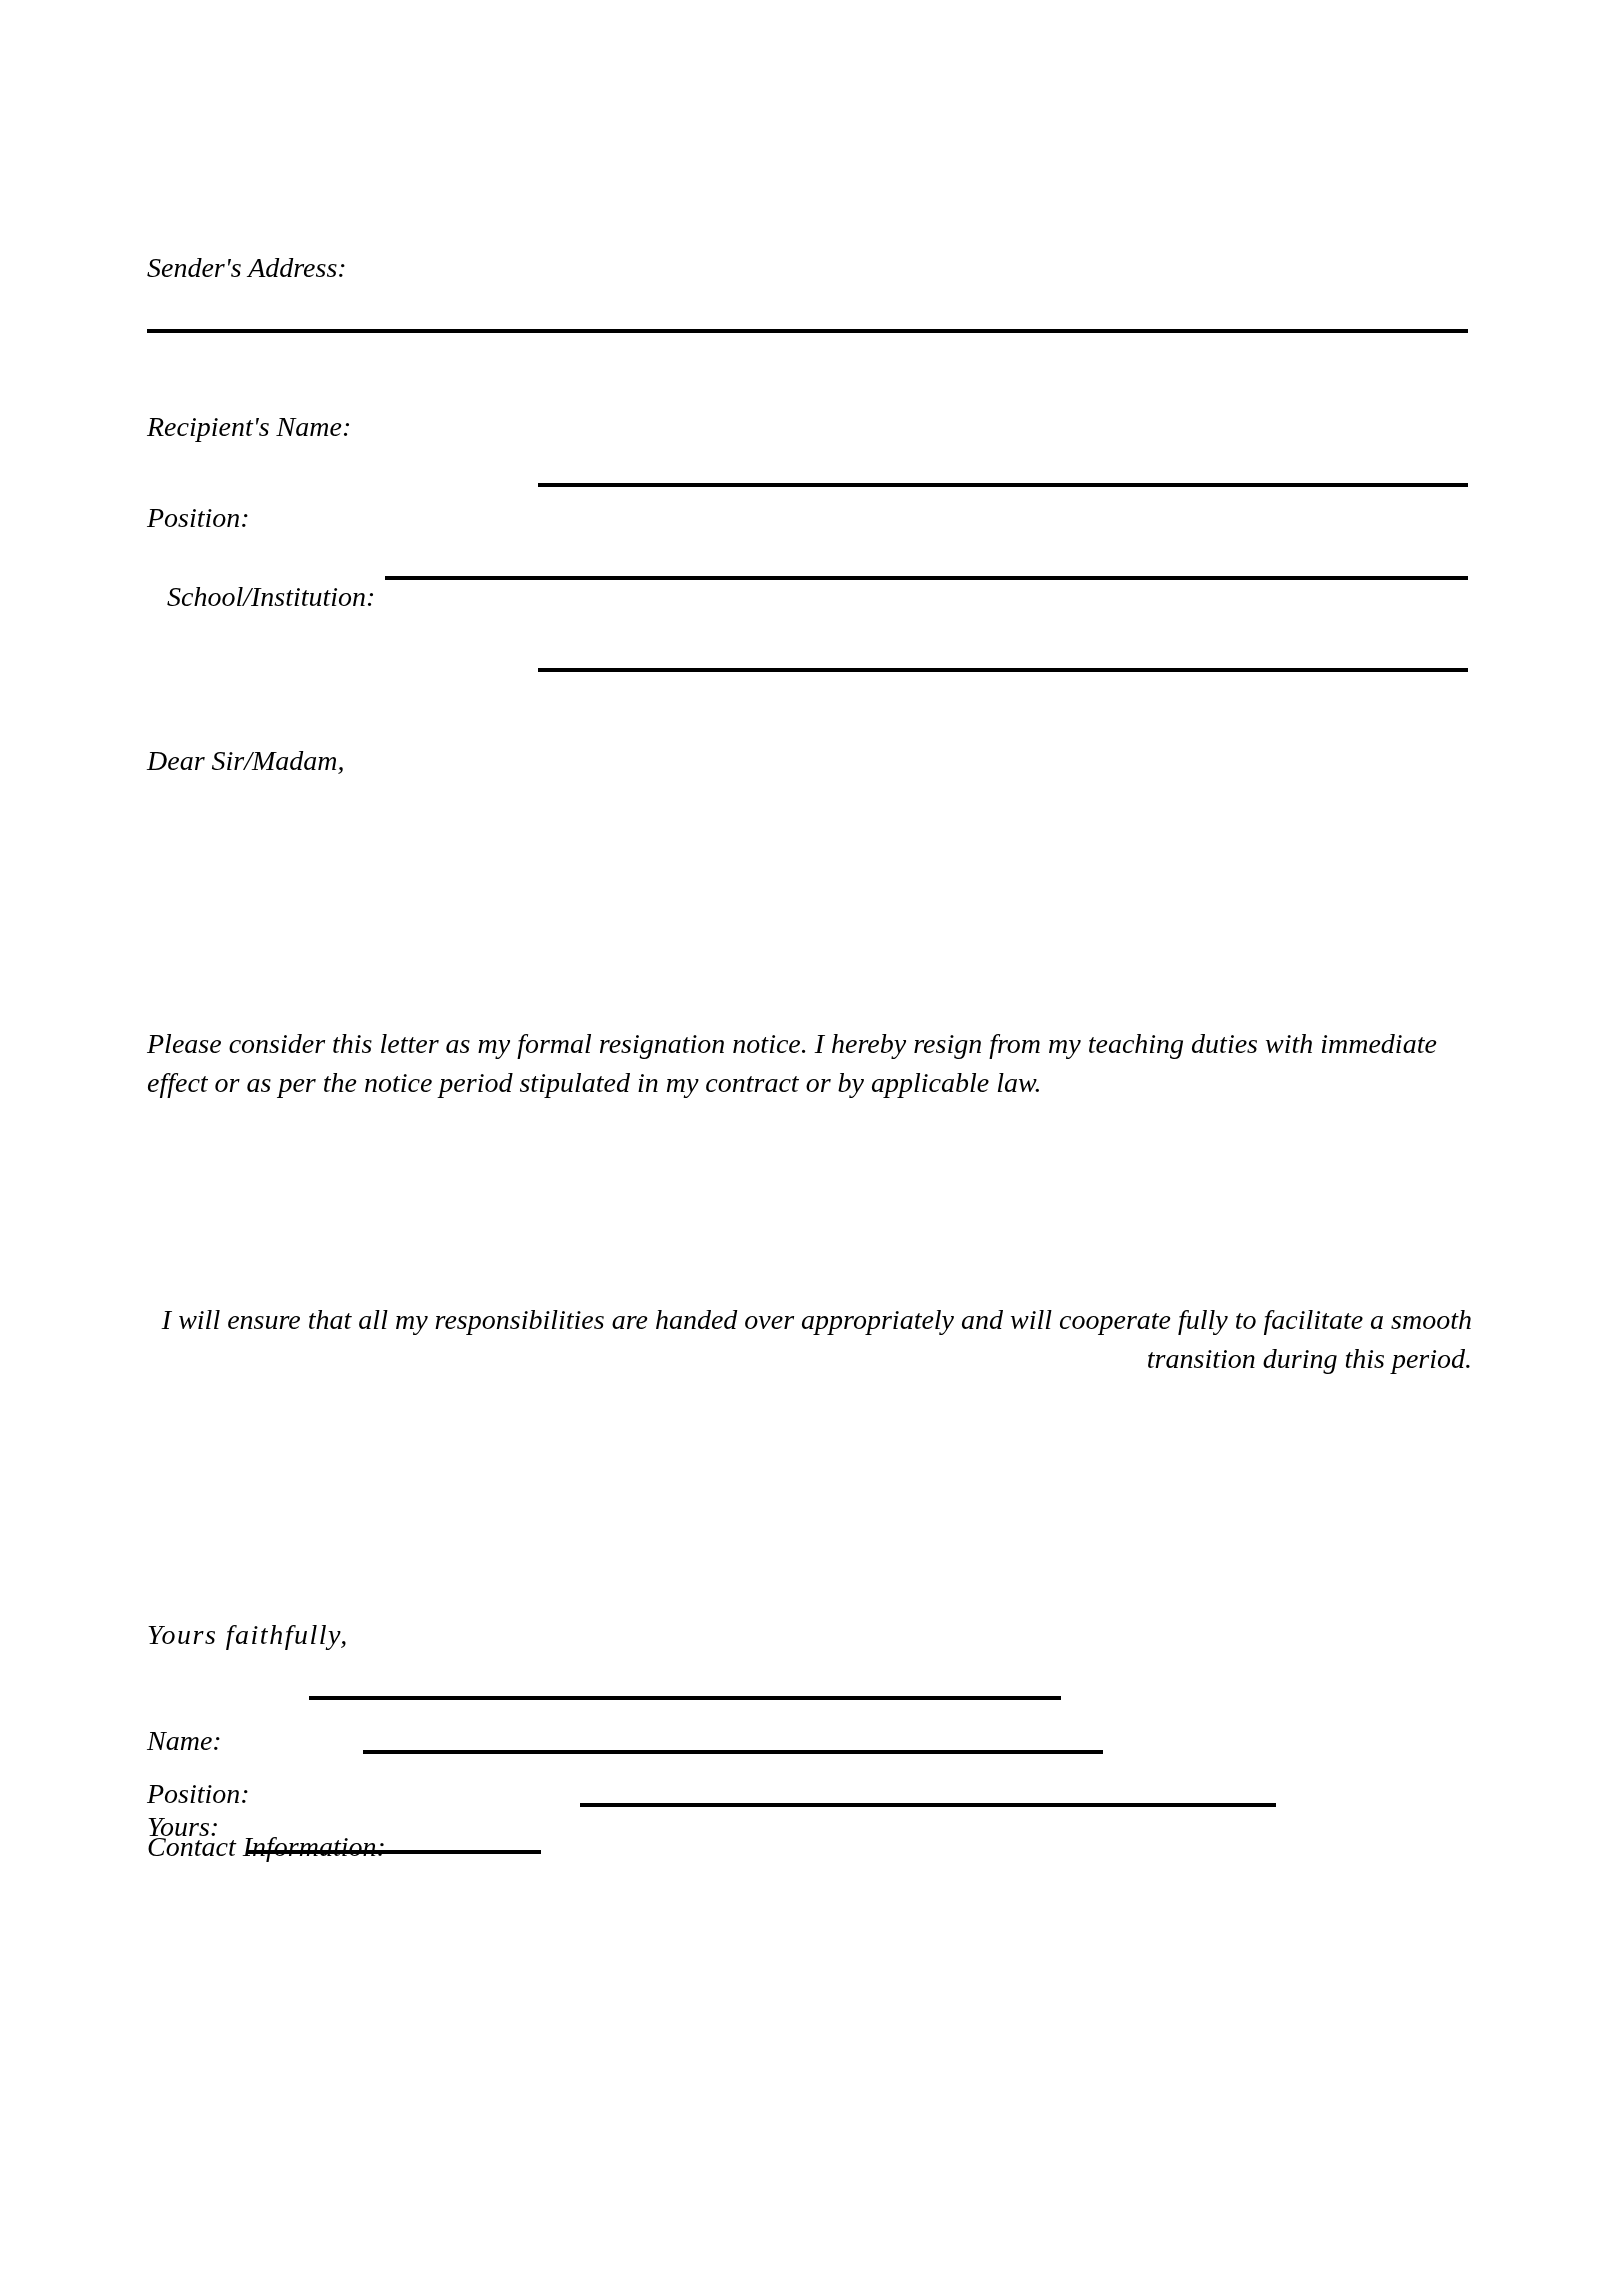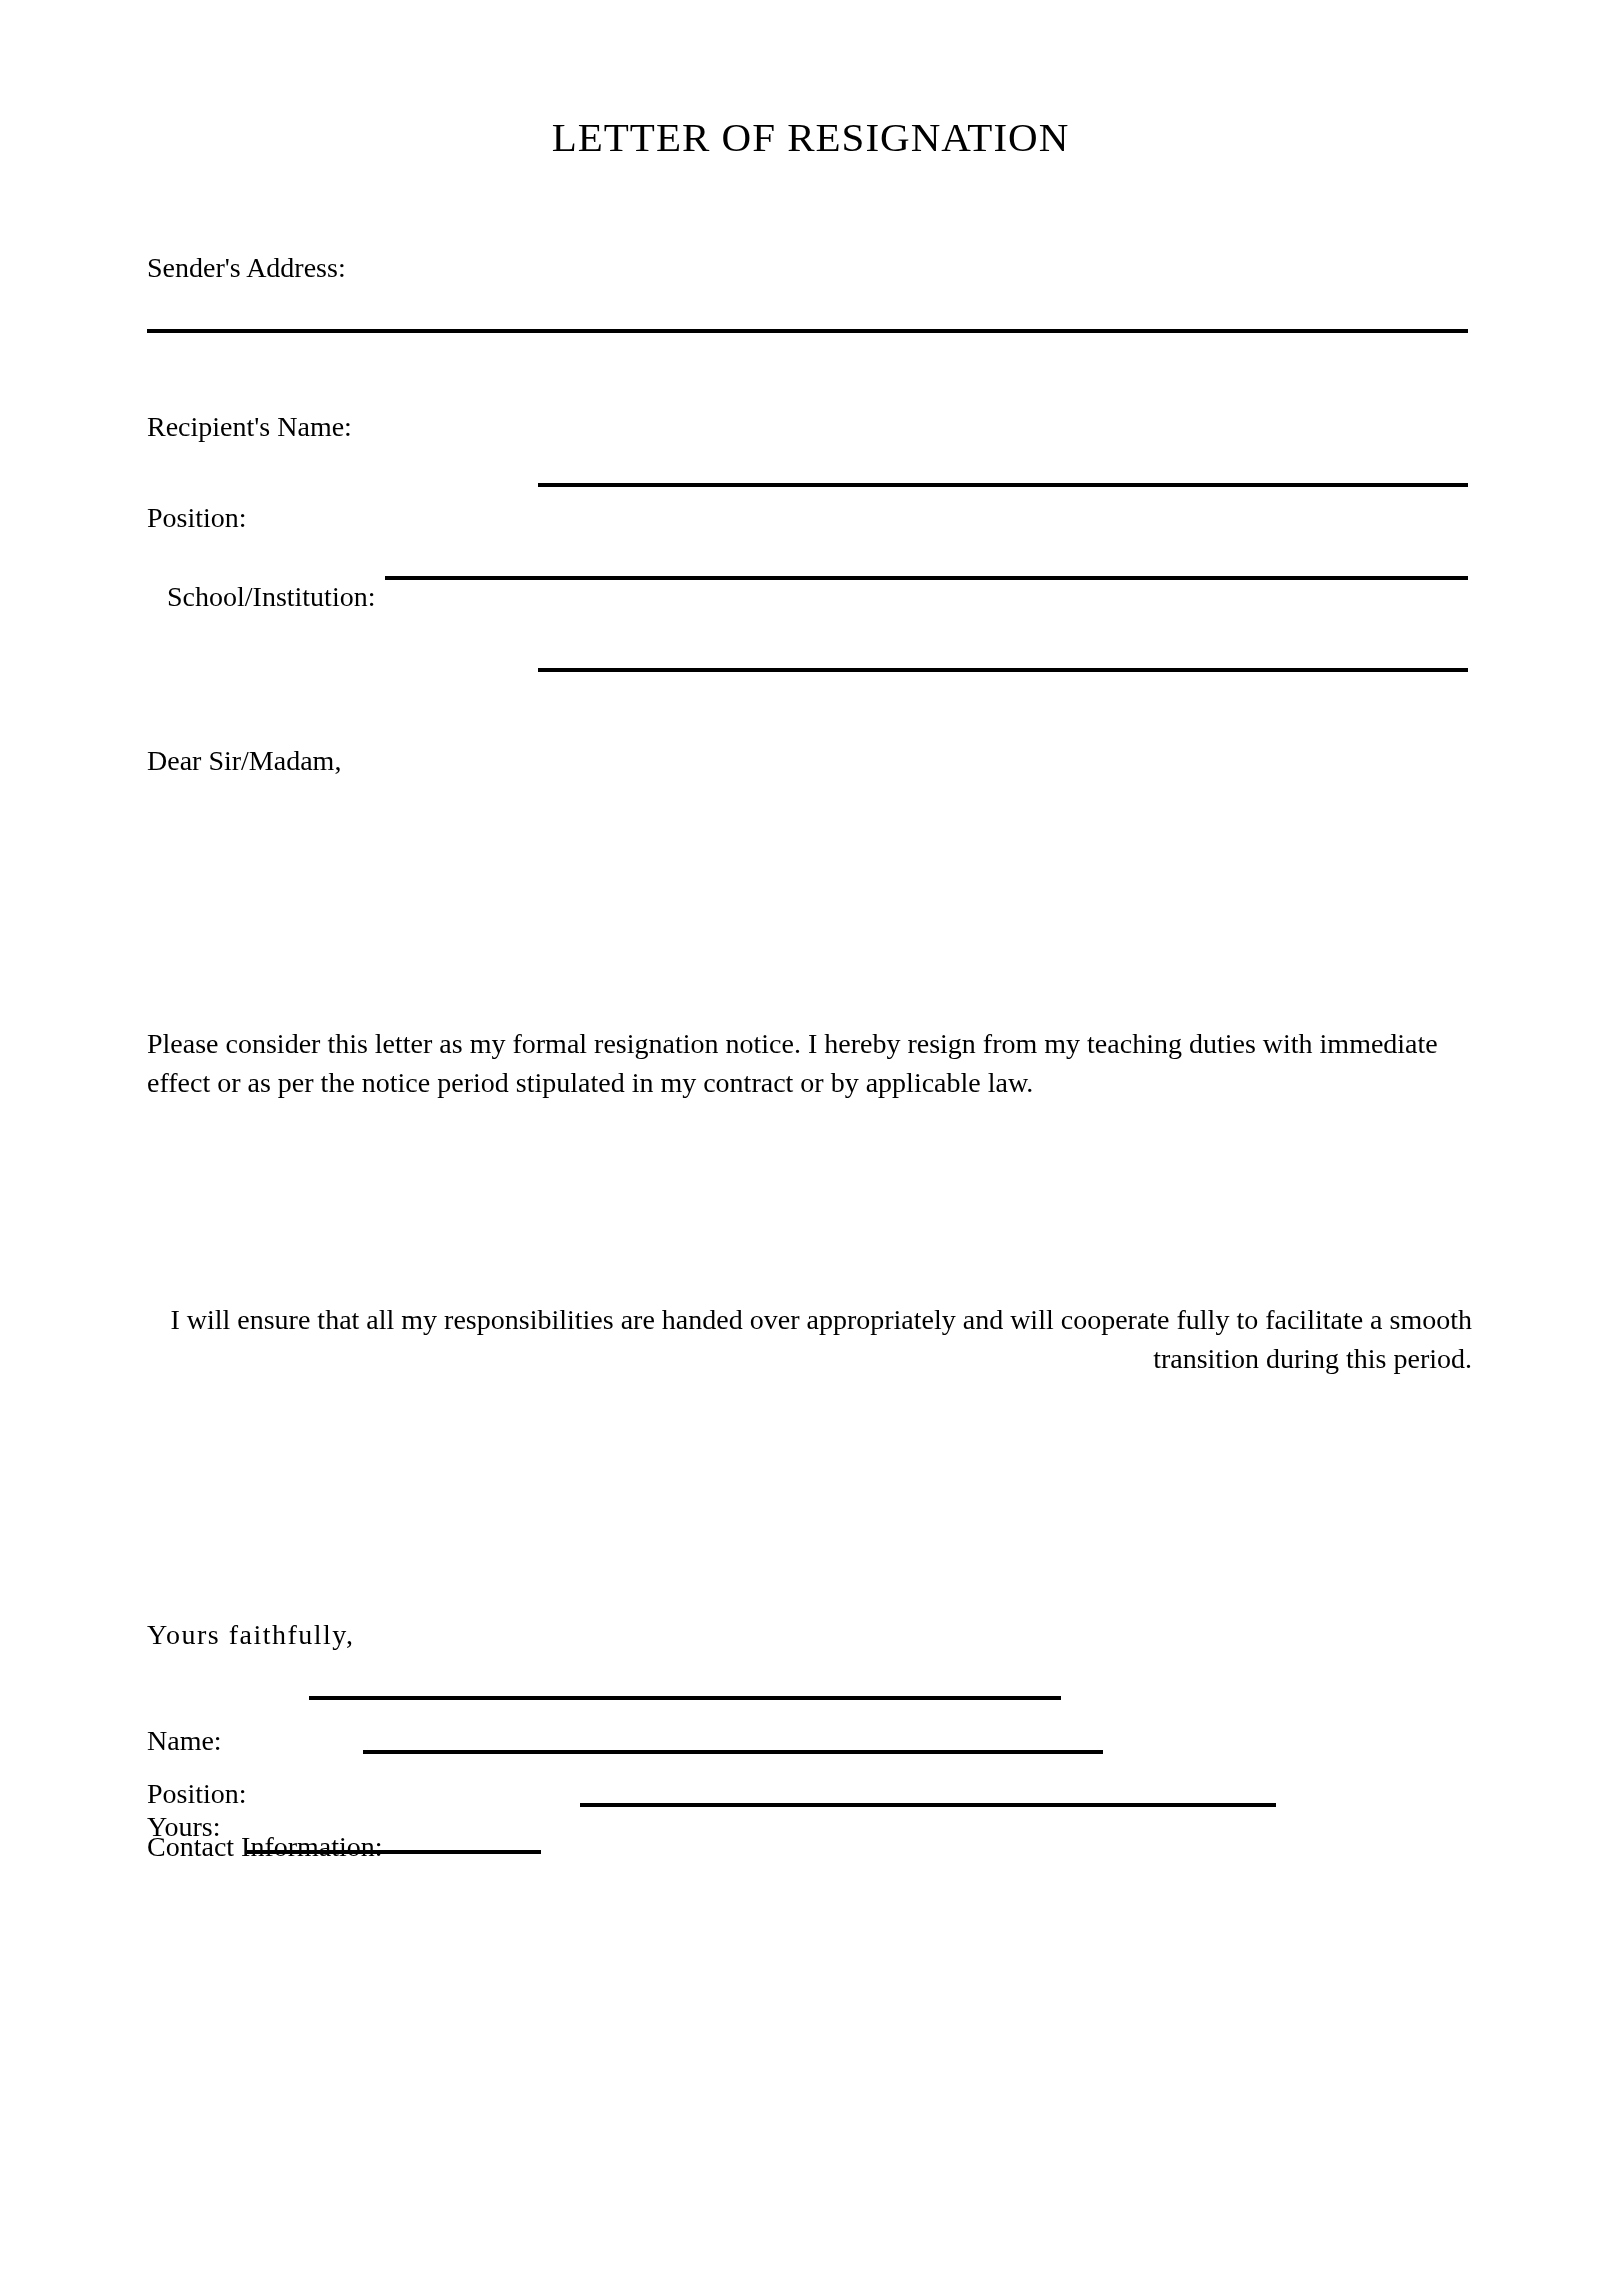--- a/index.html
+++ b/index.html
@@ -25,20 +25,21 @@
     font-size: 41px;
     font-weight: 400;
     letter-spacing: 1px;
     margin: 0;
   }
   .label, .para {
     position: absolute;
     font-size: 28px;
     line-height: 39px;
     white-space: pre-wrap;
+    font-style: italic;
   }
   .label { left: 147px; }
   .para { left: 147px; width: 1325px; }
   .closing { letter-spacing: 1.5px; }
   .rule {
     position: absolute;
     height: 3.9px;
     background: #000000;
   }
   
@@ -64,21 +65,20 @@
   #rule-signature    { top: 1803px; left: 580px; width: 696px; }
   #date-label        { top: 1807px; }
   #contact-label     { top: 1827px; }
   #rule-contact-strike { top: 1850px; left: 247px; width: 294px; }
 </style>
 </head>
 <body>
 
 <div class="page">
 
-  <h1 class="doc-title">LETTER OF RESIGNATION</h1>
 
   <div class="label" id="sender-label">Sender's Address:</div>
   <div class="rule" id="rule-sender"></div>
 
   <div class="label" id="recipient-label">Recipient's Name:</div>
   <div class="rule" id="rule-recipient"></div>
 
   <div class="label" id="position-label">Position:</div>
   <div class="rule" id="rule-position"></div>
 

